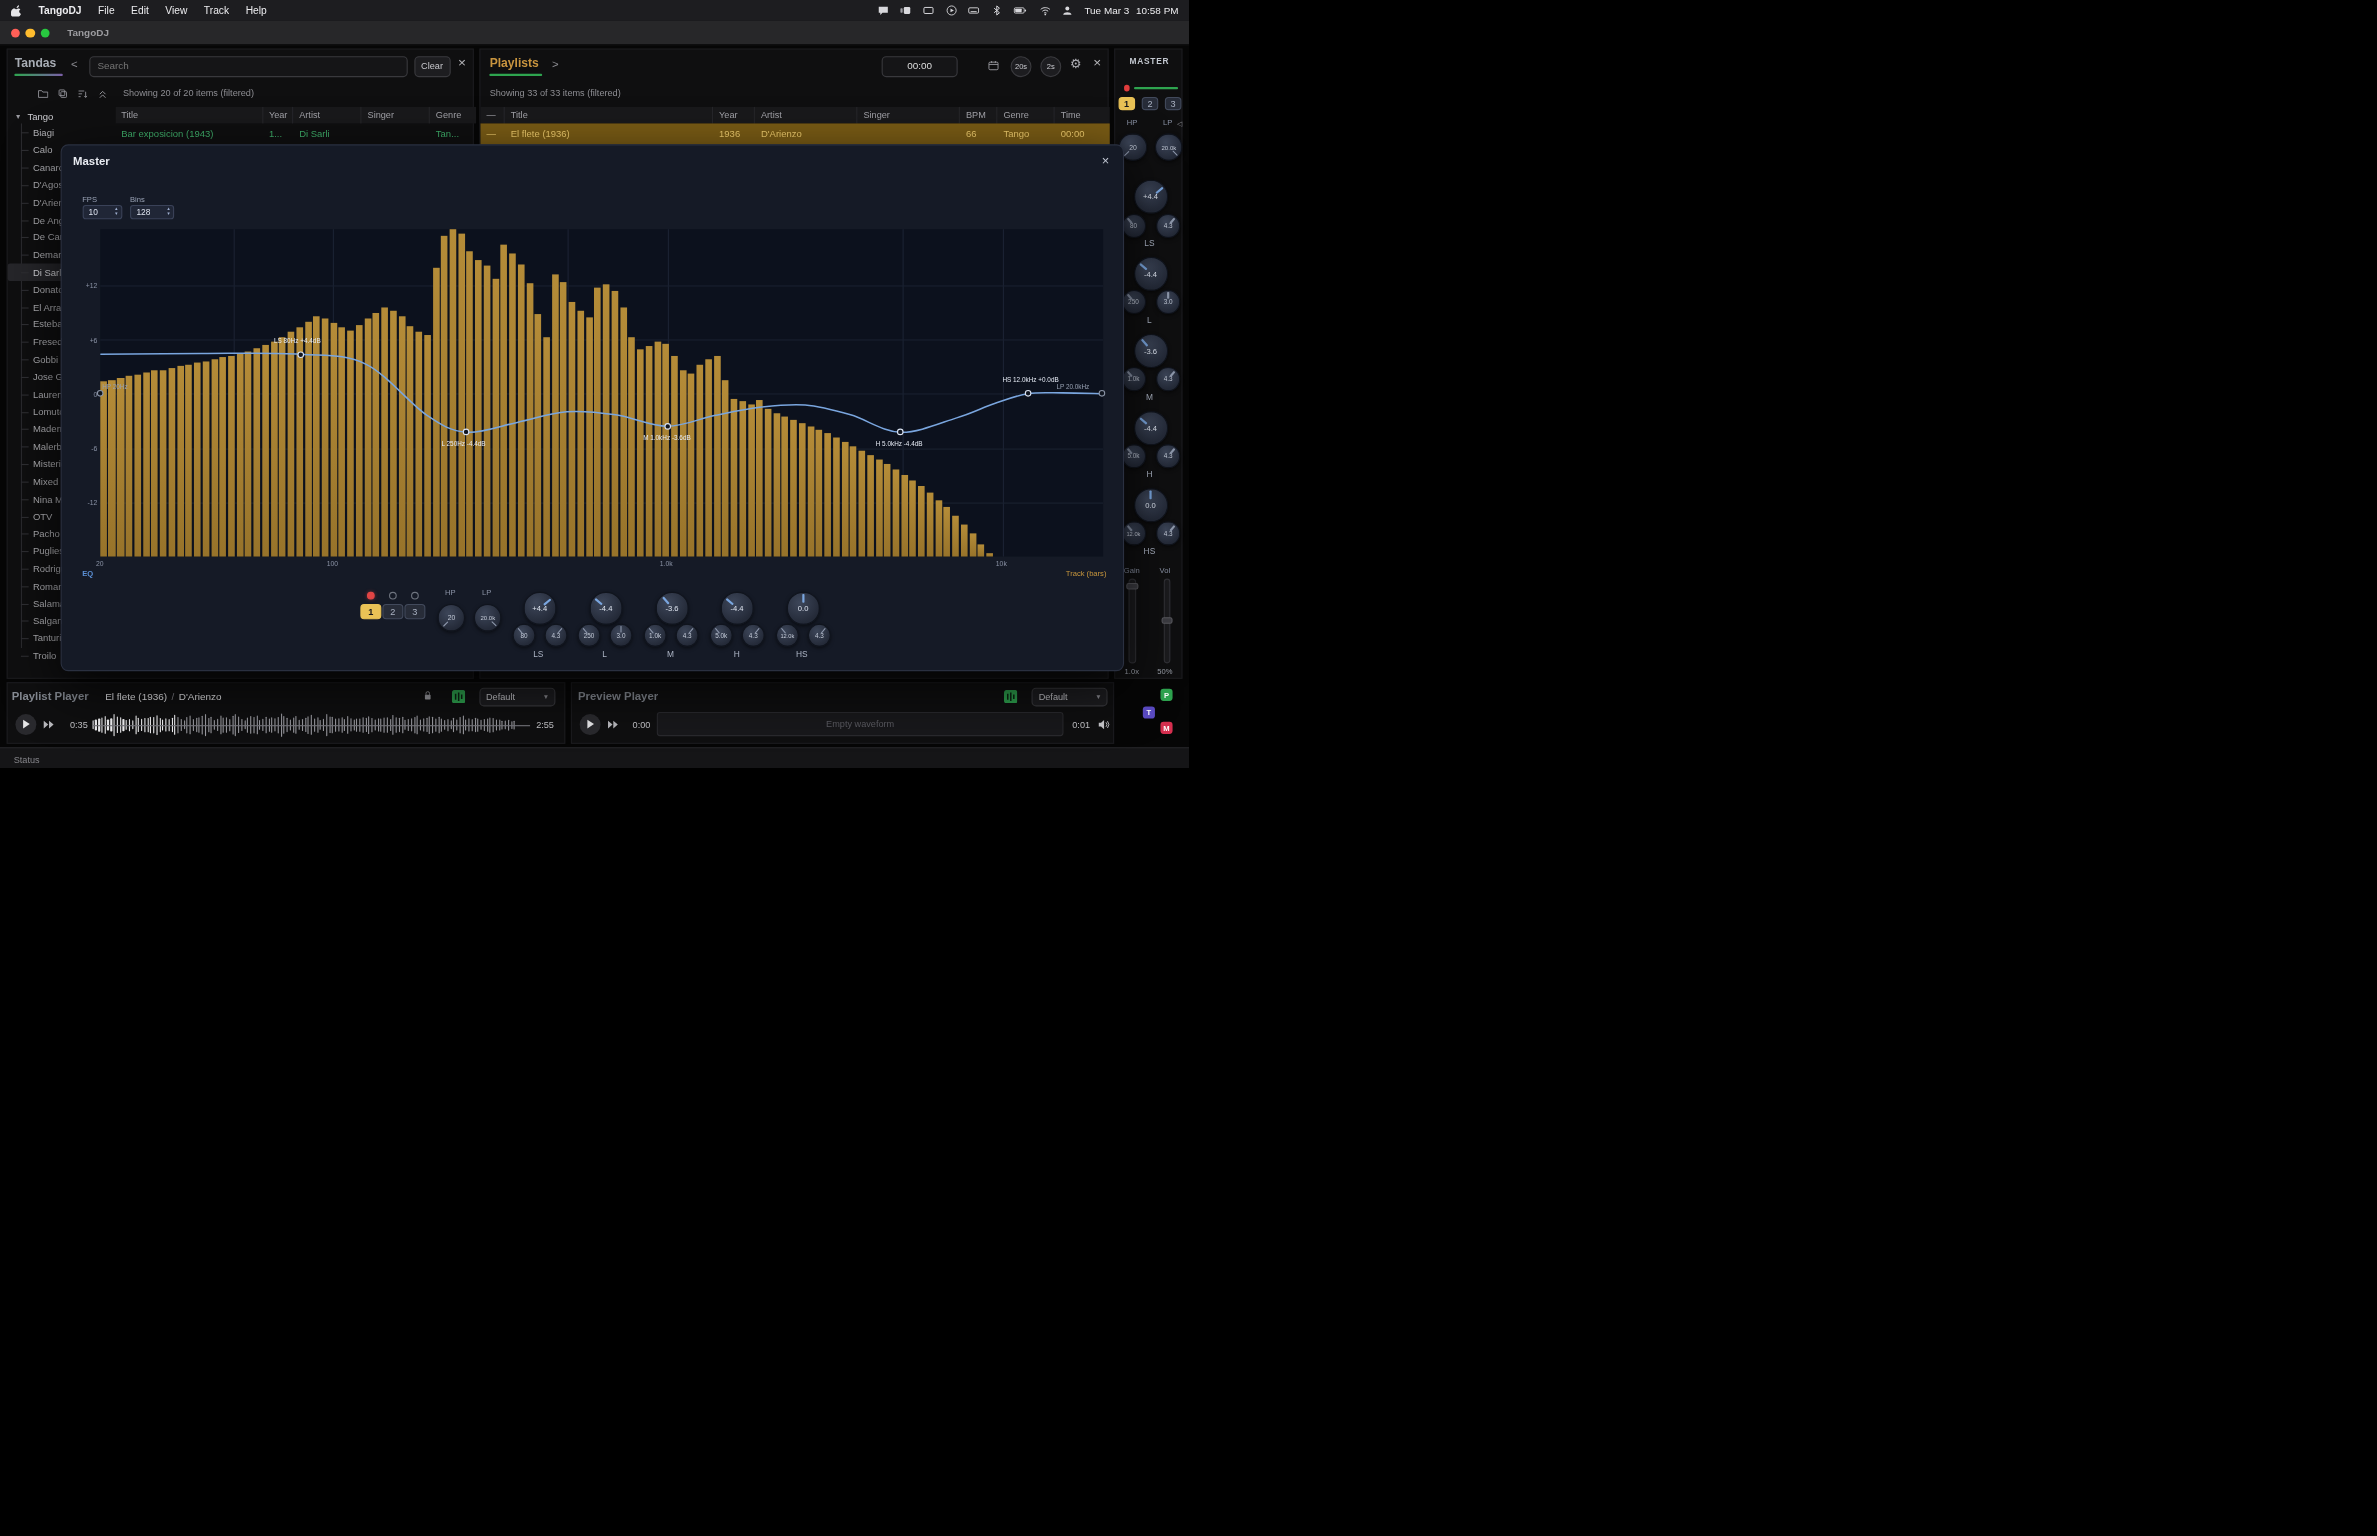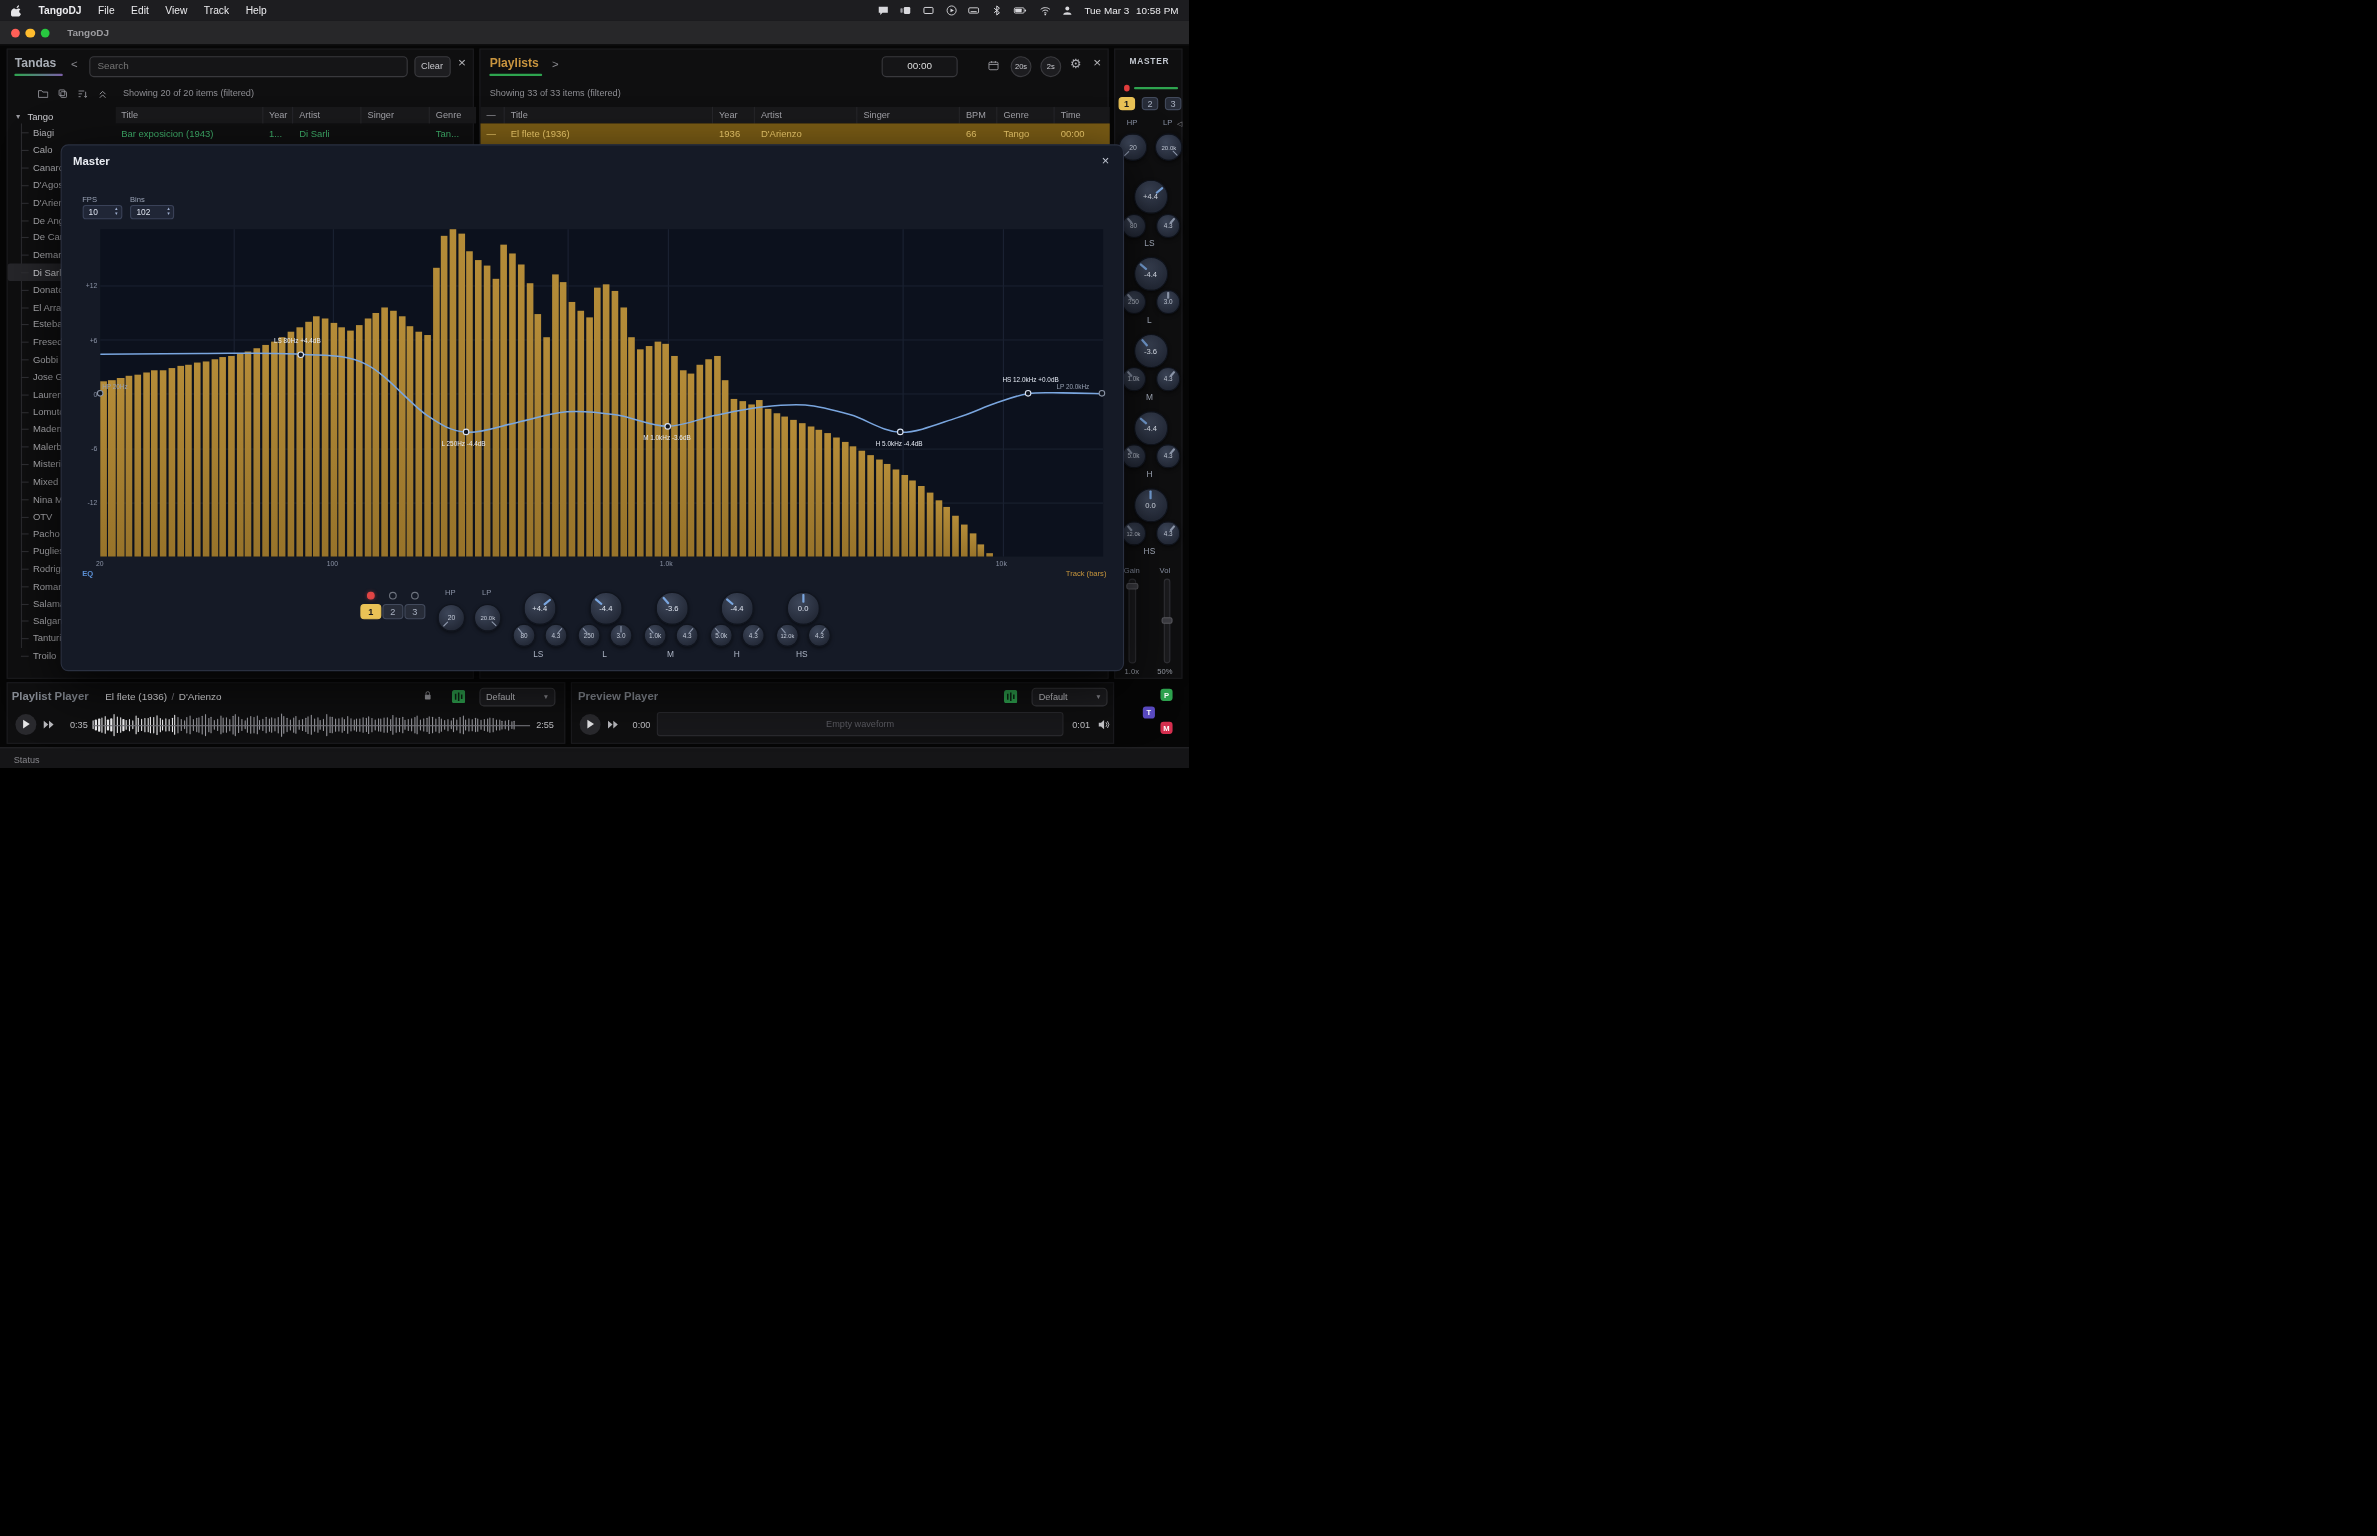--- a/index.html
+++ b/index.html
@@ -617,21 +617,21 @@
     <div class="mlab" style="left:18.6px;top:45px;">FPS</div>
     <div class="msel" style="left:18.6px;top:54px;width:36px;">
       <span>10</span>
       <span class="stepper">
           <span>▲</span>
           <span>▼</span>
         </span>
     </div>
     <div class="mlab" style="left:62px;top:45px;">Bins</div>
     <div class="msel" style="left:62px;top:54px;width:40px;">
-      <span>102</span>
+      <span>128</span>
       <span class="stepper">
           <span>▲</span>
           <span>▼</span>
         </span>
     </div>
 
     <div class="abs" id="chartblock" style="left:18.6px;top:73px;width:928px;height:310px;">
       <div id="ylabs">
           <span class="ytick" style="left: 0px; top: 50px;">+12</span>
           <span class="ytick" style="left: 0px; top: 100px;">+6</span>

